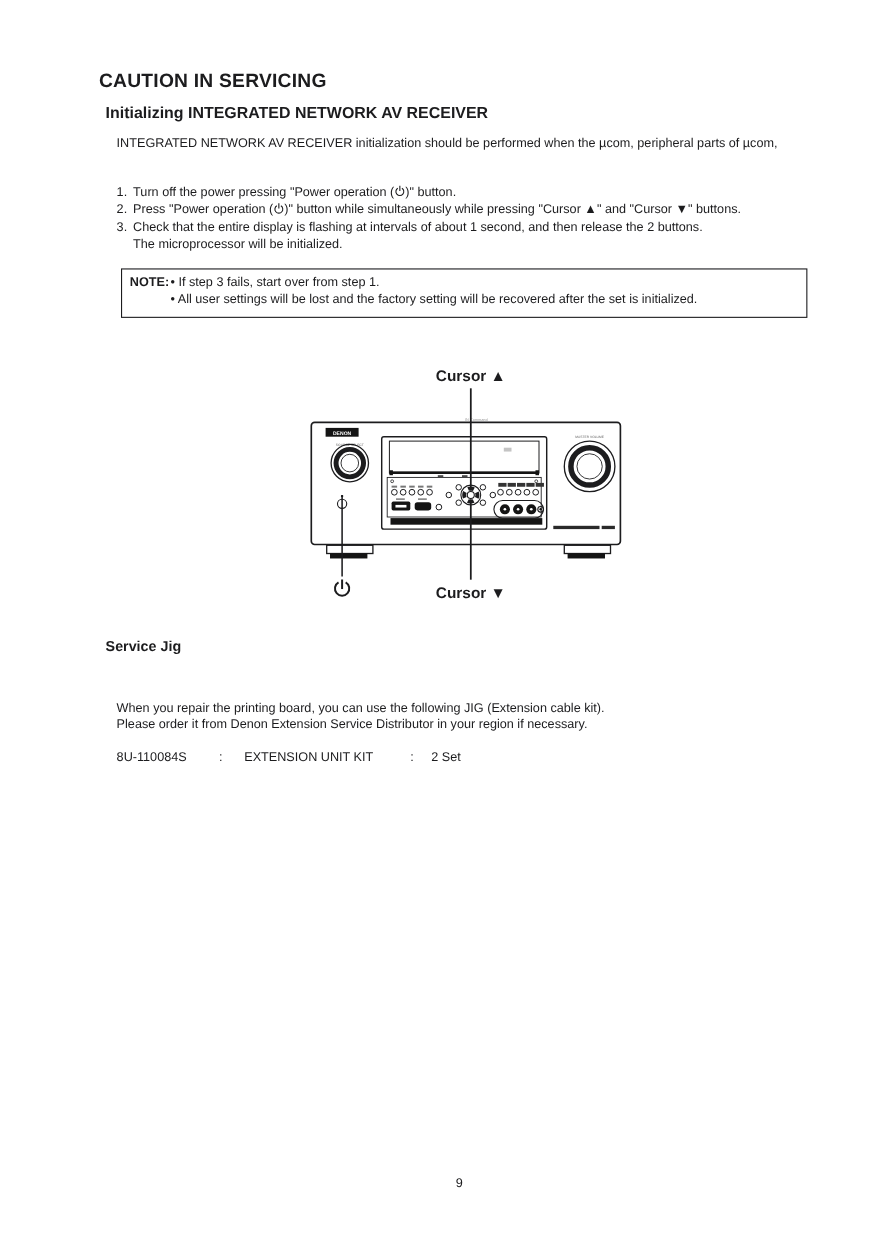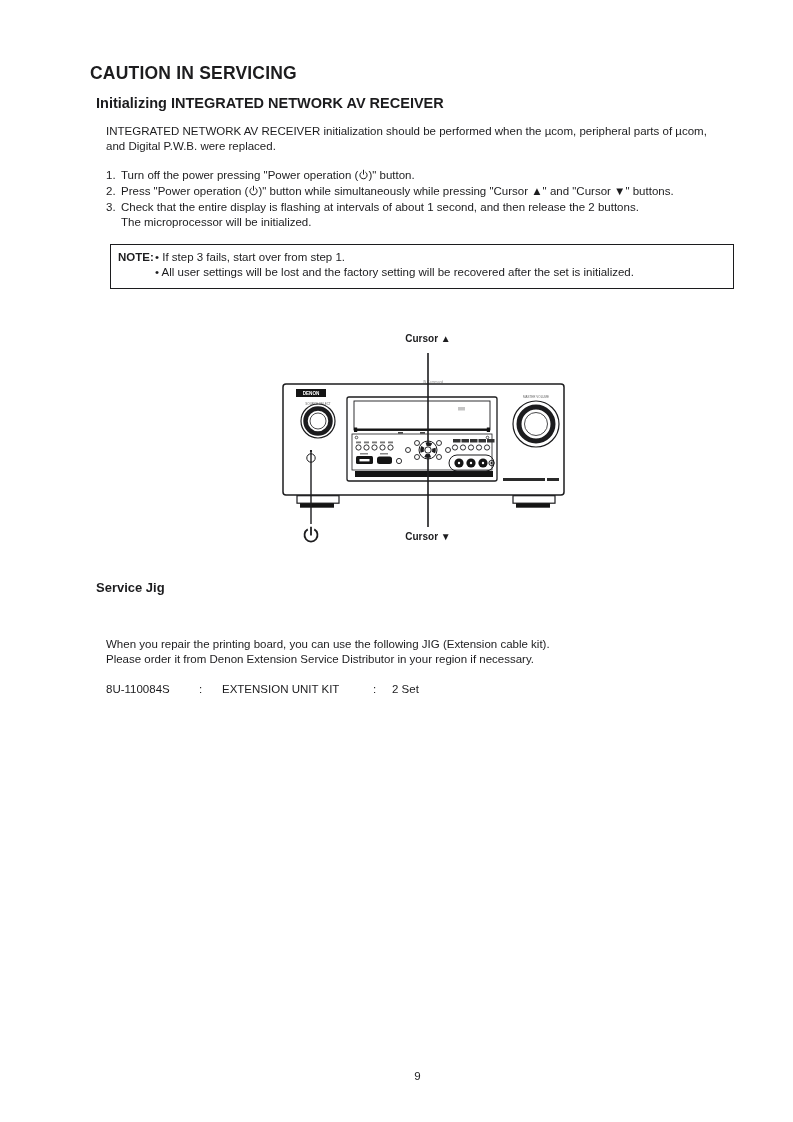--- a/index.html
+++ b/index.html
@@ -19,21 +19,21 @@
   .step{display:flex;}
   .step-num{width:15px;flex:0 0 15px;}
   .power-inline{display:inline-block;vertical-align:-1px;margin:0 .5px;}
   .notebox{
     left:110px;top:244px;width:608px;
     border:1px solid #1c1c1e;padding:5px 7px 8px 7px;
   }
   .note-flex{display:flex;}
   .note-label{font-weight:bold;flex:0 0 37px;}
   .note-line3{padding-left:8px;}
-  .cursor-label{font-size:10px;font-weight:bold;transform:translateX(-50%);white-space:nowrap;}
+  .cursor-label{font-size:14px;font-weight:bold;transform:translateX(-50%);white-space:nowrap;}
   .cursor-up{left:428px;top:333px;}
   .cursor-down{left:428px;top:531px;}
   .diagram-svg{left:270px;top:351px;}
   .sj-h{left:96px;top:580px;font-size:13px;font-weight:bold;}
   .sj-p{left:106px;top:637px;}
   .sj-row{left:106px;top:682px;display:flex;}
   .sj-pn{flex:0 0 93px;}
   .sj-c1{flex:0 0 23px;}
   .sj-name{flex:0 0 151px;}
   .sj-c2{flex:0 0 19px;}
@@ -45,21 +45,20 @@
 <body>
 
 <div class="page">
 
   <div class="abs title">CAUTION IN SERVICING</div>
 
   <div class="abs h2">Initializing INTEGRATED NETWORK AV RECEIVER</div>
 
   <div class="abs intro body-txt">
     <div>INTEGRATED NETWORK AV RECEIVER initialization should be performed when the µcom, peripheral parts of µcom,</div>
-    <div>and Digital P.W.B. were replaced.</div>
   </div>
 
   <div class="abs steps body-txt">
     <div class="step">
       <span class="step-num">1.</span>
       <span><span>Turn off the power pressing "Power operation (</span><span class="power-inline"><svg width="9" height="11" viewBox="0 0 9 11">
               <path class="ln" stroke-width="1" d="M2.65,3.1 A3.6,3.6 0 1 0 6.35,3.1"></path>
               <path class="ln" stroke-width="1" d="M4.5,0.8 L4.5,5.6"></path>
             </svg></span><span>)" button.</span></span>
     </div>

